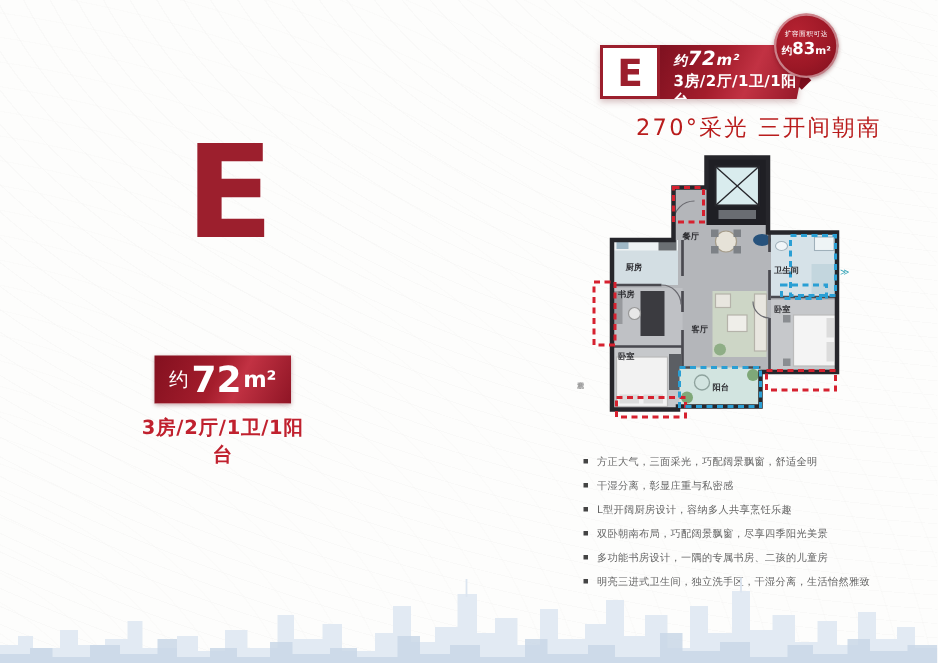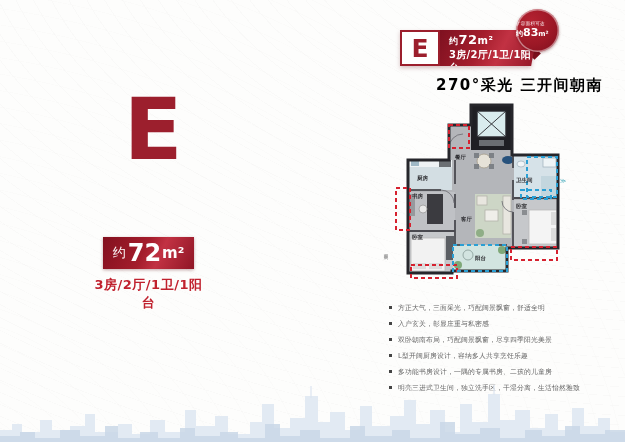--- a/index.html
+++ b/index.html
@@ -23,41 +23,41 @@
   .hbadge-letter{
     width:40px;background:#ffffff;border:2px solid #9c1f2d;box-sizing:border-box;
     display:flex;align-items:center;justify-content:center;
     color:#9c1f2d;font-size:25px;font-weight:bold;line-height:1;
   }
   .hbadge-ribbon{
     width:98px;color:#fff;box-sizing:border-box;padding:3px 0 0 9px;
     background:linear-gradient(115deg,#7e1120 0%,#a41d2c 40%,#c23243 62%,#8f1525 100%);
     clip-path:polygon(0 0,100% 0,93% 100%,0 100%);
   }
-  .hb-line1{font-size:13px;font-weight:bold;line-height:14px;letter-spacing:.5px;}
+  .hb-line1{font-size:13px;font-weight:bold;line-height:14px;letter-spacing:.5px;font-style:italic;}
   .hb-line1 .small{font-size:9px;font-weight:bold;}
   .hb-line1 .unit{font-size:10px;}
   .hb-line2{font-size:10px;font-weight:bold;line-height:13px;letter-spacing:.3px;}
   .hbadge-bubble{
     position:absolute;left:516px;top:9px;width:43px;height:43px;border-radius:50%;
     background:radial-gradient(circle at 35% 30%,#b52231 0%,#9c1826 55%,#7c0f1d 100%);
     box-shadow:inset 0 0 0 1.5px rgba(255,255,255,.45), 0 1px 3px rgba(90,5,15,.4);
-    color:#fff;display:flex;flex-direction:column;justify-content:center;
+    color:#fff;display:flex;flex-direction:column;align-items:center;justify-content:center;
   }
   .bubble-tail{
     position:absolute;left:530px;top:49px;width:9px;height:9px;background:#7c0f1d;
     transform:rotate(45deg);z-index:-0;
   }
   .bb-line1{font-size:4.5px;letter-spacing:.3px;line-height:6px;}
   .bb-line2{font-size:7px;font-weight:bold;line-height:11px;}
   .bb-line2 .num{font-size:11px;}
 
   .tagline{
     position:absolute;left:424px;top:76px;width:190px;
-    color:#000000;font-size:15px;font-weight:bold;letter-spacing:1.5px;margin-left:12px;
+    color:#b91c1c;font-size:15px;font-weight:normal;letter-spacing:1.5px;
   }
 
   
   .big-letter{
     position:absolute;left:98px;top:86px;width:110px;text-align:center;
     color:#9c1f2d;font-size:86px;font-weight:bold;line-height:1;
   }
   .area-box{
     position:absolute;left:103px;top:237px;width:91px;height:32px;
     background:linear-gradient(115deg,#83101f 0%,#a41d2c 45%,#c23243 62%,#8f1525 100%);
@@ -216,23 +216,23 @@
   <text class="fp-label" x="133" y="110">卧室</text>
   <text class="fp-label" x="29" y="141">卧室</text>
   <text class="fp-label" x="92" y="162">阳台</text>
 
   <text class="fp-caption" x="3" y="153" style="writing-mode:tb;">面积示意</text>
   <text x="177" y="85" font-size="6" fill="#3aa6b9">≫</text>
 </svg>
 
 <ul class="features">
   <li>方正大气，三面采光，巧配阔景飘窗，舒适全明</li>
-  <li>入户玄关，彰显庄重与私密感</li>
+  <li>干湿分离，彰显庄重与私密感</li>
+  <li>L型开阔厨房设计，容纳多人共享烹饪乐趣</li>
   <li>双卧朝南布局，巧配阔景飘窗，尽享四季阳光美景</li>
-  <li>L型开阔厨房设计，容纳多人共享烹饪乐趣</li>
   <li>多功能书房设计，一隅的专属书房、二孩的儿童房</li>
   <li>明亮三进式卫生间，独立洗手区，干湿分离，生活怡然雅致</li>
 </ul>
 
 <svg class="skyline" width="625" height="60" viewBox="0 0 625 60">
   <g>
     <path fill="#e2eaf3" d="M0,60 V48 H12 V42 H22 V50 H40 V38 H52 V48 H70 V44 H85 V32 H95 V50 H118 V42 H132 V52 H150 V38 H165 V50 H185 V28 H196 V44 H215 V34 H228 V52 H250 V40 H262 V22 H274 V46 H290 V36 H305 V14 H318 V40 H330 V30 H345 V48 H360 V24 H372 V44 H390 V34 H404 V18 H416 V42 H430 V28 H445 V50 H460 V22 H472 V40 H488 V12 H500 V38 H515 V28 H530 V46 H545 V32 H558 V48 H572 V26 H584 V44 H598 V36 H610 V50 H625 V60 Z"></path>
     <line x1="311" y1="4" x2="311" y2="16" stroke="#dce5f0" stroke-width="1.2"></line>
     <line x1="494" y1="3" x2="494" y2="13" stroke="#dce5f0" stroke-width="1.2"></line>
   </g>

